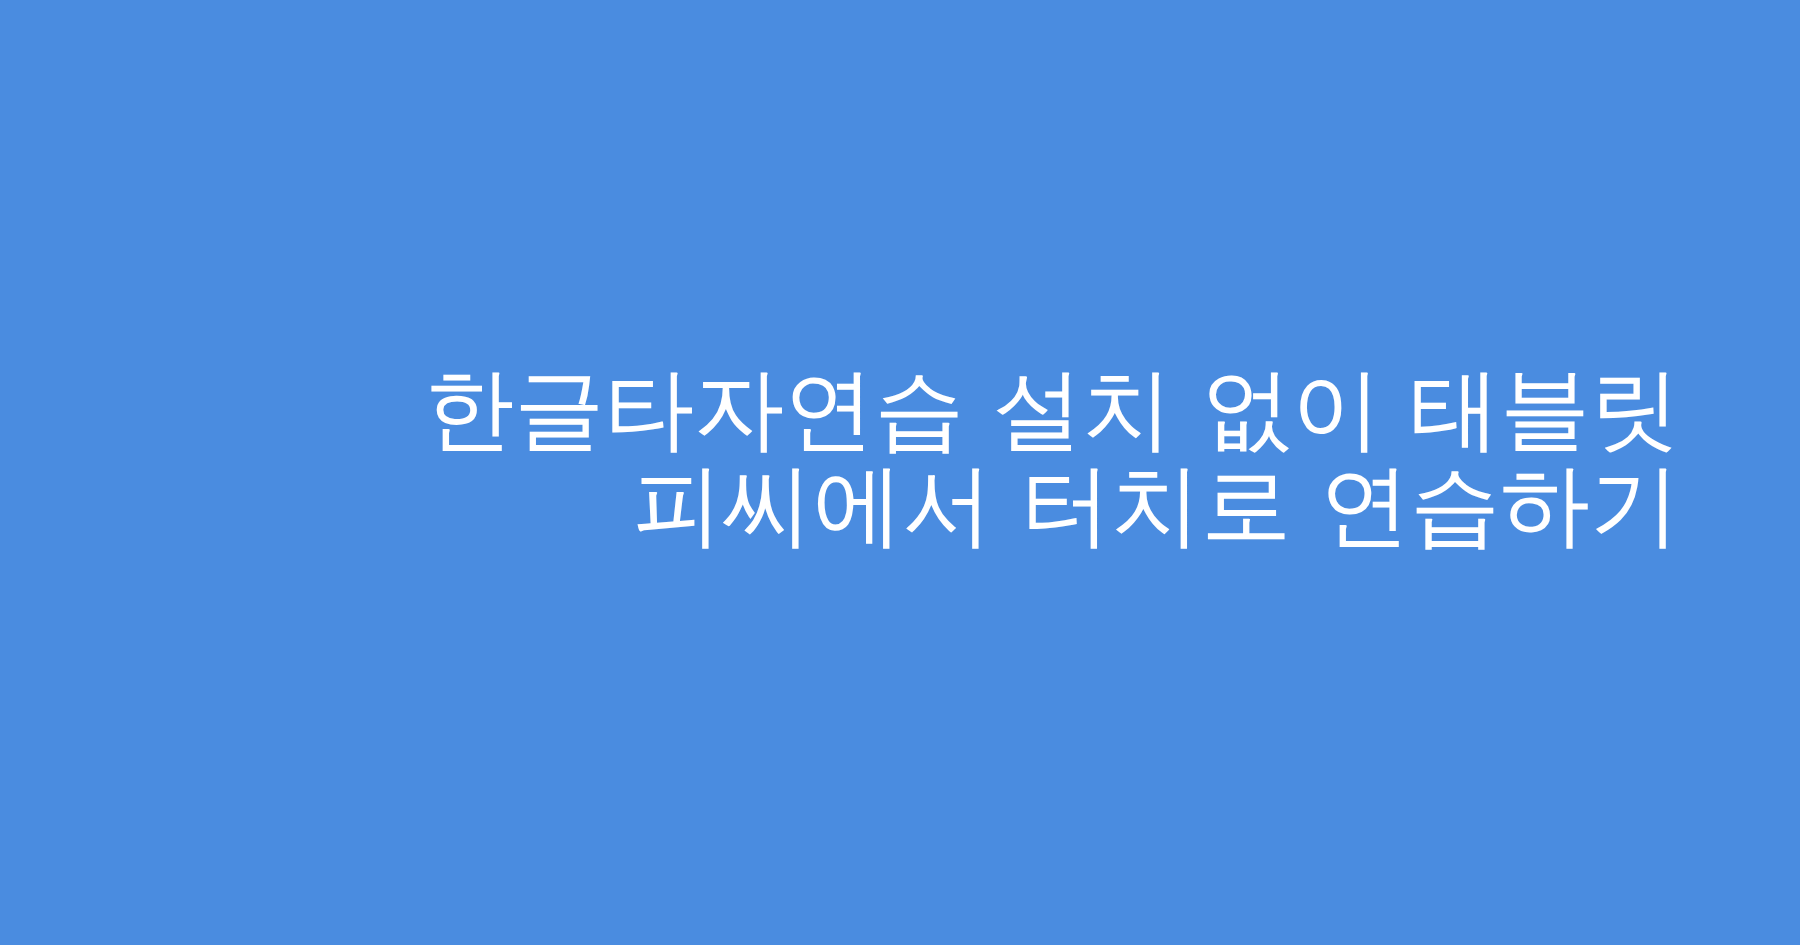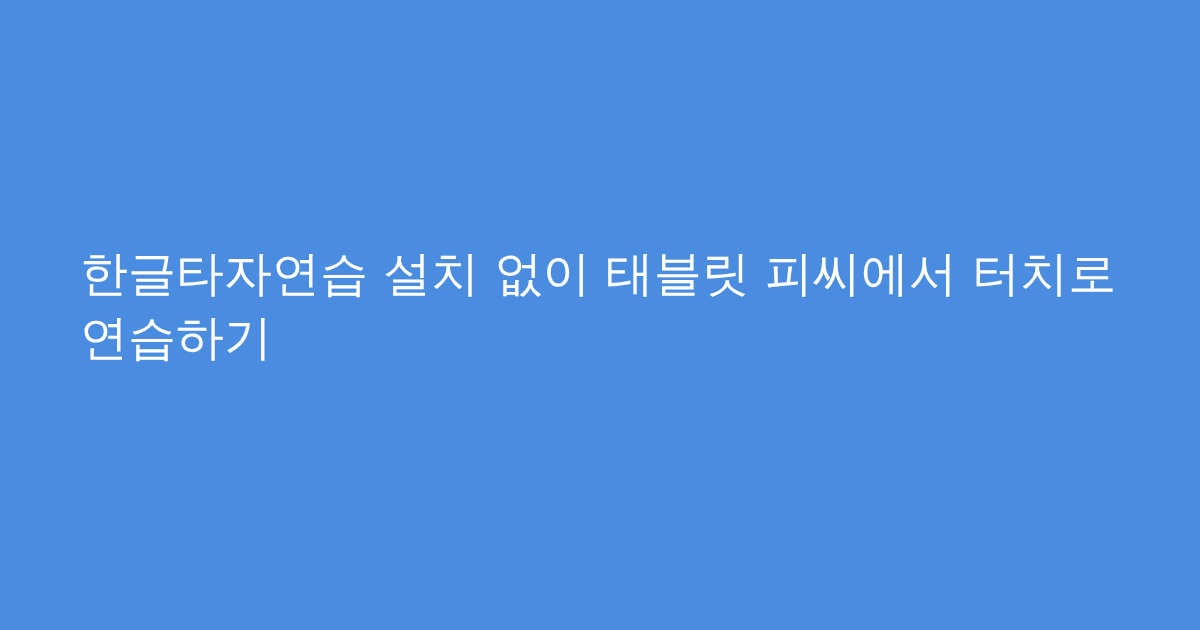--- a/index.html
+++ b/index.html
@@ -52,17 +52,17 @@
     text-rendering: optimizeLegibility;
   }
 </style>
 </head>
 <body>
 
 <div class="card" style="background: rgb(74, 140, 224);">
 
   <div class="headline-block">
 
-    <h1 class="headline" style="color: rgb(255, 255, 255); font-size: 48px; line-height: 64px; text-align: left;">한글타자연습 설치 없이 태블릿 피씨에서 터치로 연습하기</h1>
+    <h1 class="headline" style="color: rgb(255, 255, 255); font-size: 60px; line-height: 64px; text-align: right;">한글타자연습 설치 없이 태블릿 피씨에서 터치로 연습하기</h1>
 
   </div>
 
 </div>
 
 </body></html>

